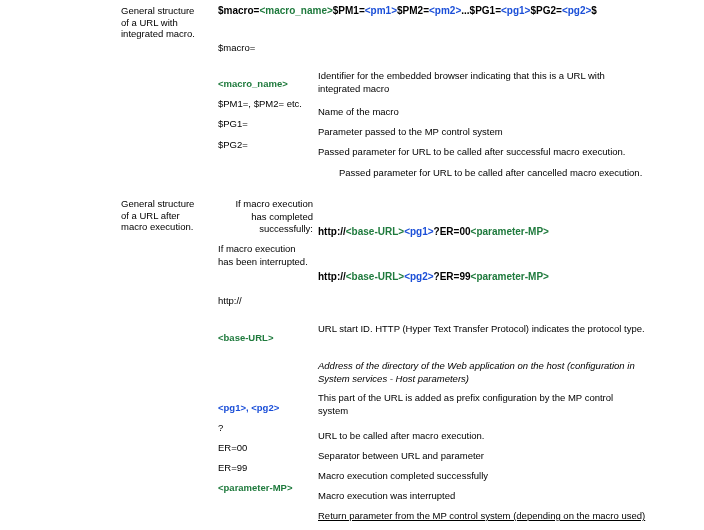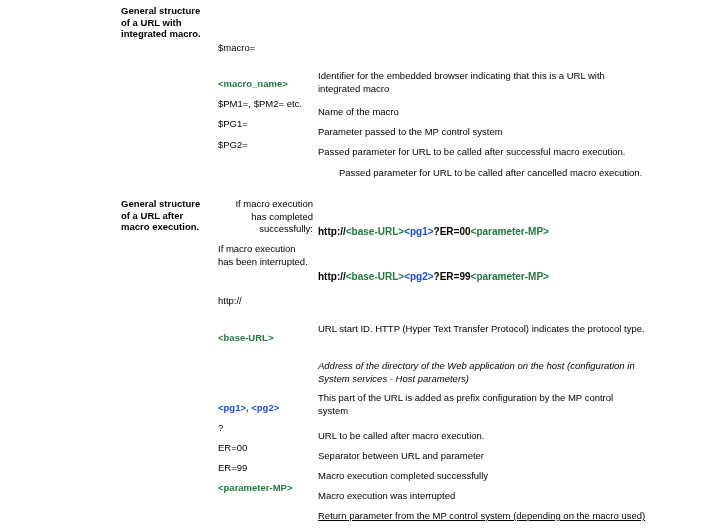--- a/index.html
+++ b/index.html
@@ -17,21 +17,21 @@
   }
   .page {
     position: relative;
     width: 704px;
     height: 530px;
   }
   .col-head {
     position: absolute;
     left: 121px;
     width: 90px;
-    font-weight: bold;
+    font-weight: normal;
     font-size: 9.5px;
     line-height: 11.5px;
     color: #000;
   }
   .row {
     position: absolute;
     left: 0;
     width: 704px;
   }
   .cell-a {
@@ -78,20 +78,23 @@
 <body>
 
 <div class="page">
 
   <div class="col-head" style="top:5px;">
     <div>General structure</div>
     <div>of a URL with</div>
     <div>integrated macro.</div>
   </div>
 
+  <div class="syntax nowrap" style="top:4px;">
+    <span class="plain">$macro=</span><span class="green">&lt;macro_name&gt;</span><span class="plain">$PM1=</span><span class="blue">&lt;pm1&gt;</span><span class="plain">$PM2=</span><span class="blue">&lt;pm2&gt;</span><span class="plain">...$PG1=</span><span class="blue">&lt;pg1&gt;</span><span class="plain">$PG2=</span><span class="blue">&lt;pg2&gt;</span><span class="plain">$</span>
+  </div>
 
   <div class="row" style="top:42px;">
     <div class="cell-a">$macro=</div>
     <div class="cell-b">Identifier for the embedded browser indicating that this is a URL with integrated macro</div>
   </div>
 
   <div class="row" style="top:78px;">
     <div class="cell-a green bold">&lt;macro_name&gt;</div>
     <div class="cell-b">Name of the macro</div>
   </div>

